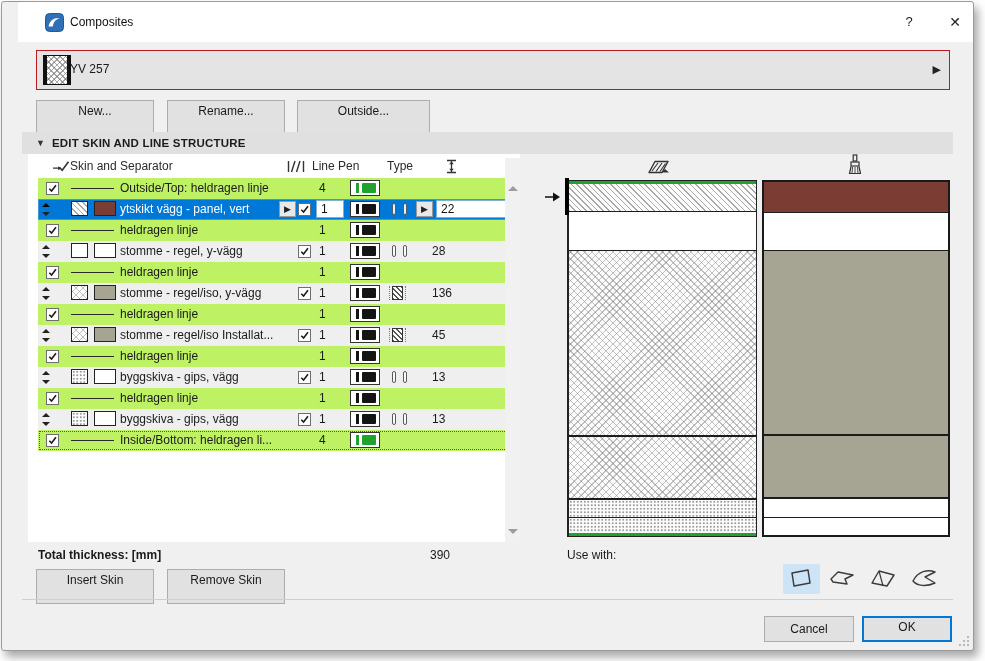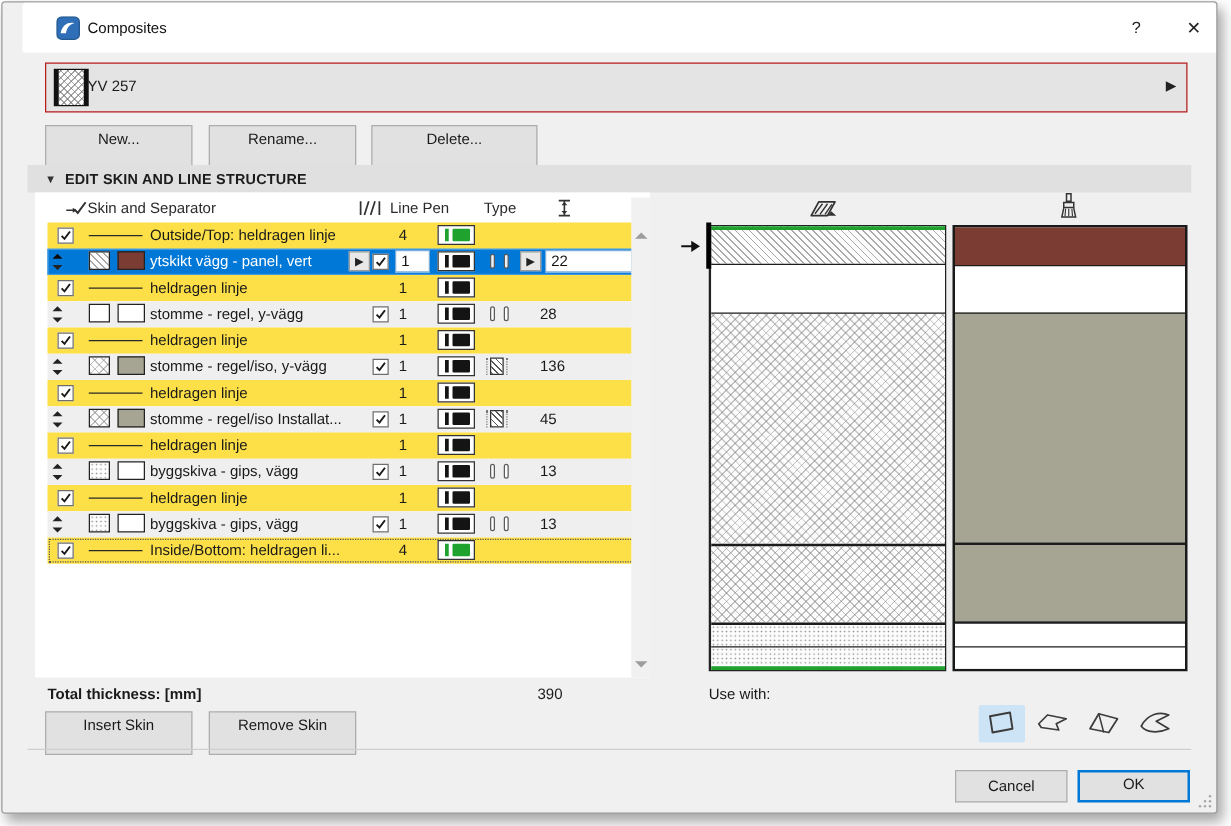--- a/index.html
+++ b/index.html
@@ -28,21 +28,21 @@
   .strip{position:absolute;left:20px;top:130px;width:931px;height:22px;background:#e0e0e0;line-height:22px;}
   .strip .tri{display:inline-block;margin:0 7px 0 14px;font-size:9px;color:#333;vertical-align:1px;}
   .strip b{font-size:11.5px;letter-spacing:.2px;color:#1c1c1c;}
   
   .list{position:absolute;left:26px;top:152px;width:492px;height:388px;background:#fff;}
   .thead{position:absolute;left:10px;top:0;width:470px;height:24px;}
   .thead .hlabel{position:absolute;top:0;line-height:24px;color:#2b2b2b;}
   .rows{position:absolute;left:10px;top:24px;width:470px;}
   .row{position:relative;height:21px;line-height:21px;}
   .row.skin{background:#efefef;}
-  .row.separator{background:#fde047;text-align:right;}
+  .row.separator{background:#bef264;text-align:right;}
   .row.selected{background:var(--sel);color:#fff;outline:1px solid #3f97e0;outline-offset:-1px;}
   .row.focused{outline:1px dotted #555;outline-offset:-2px;}
   .row .name{position:absolute;left:82px;top:0;white-space:nowrap;}
   .row .sepline{position:absolute;left:33px;top:10px;width:43px;height:1px;background:#2a2a2a;}
   .cb{position:absolute;top:4px;width:13px;height:13px;background:#fff;border:1px solid #6e6e6e;box-sizing:border-box;}
   .cb svg{position:absolute;left:0;top:0;width:11px;height:11px;}
   .handle{position:absolute;left:3px;top:4px;width:10px;height:13px;}
   .handle i{position:absolute;left:1px;width:0;height:0;border-left:4px solid transparent;border-right:4px solid transparent;}
   .handle .tup{top:0;border-bottom:4px solid #222;}
   .handle .tdn{bottom:0;border-top:4px solid #222;}
@@ -112,21 +112,21 @@
   </div>
 
   <div class="combo">
     <span class="thumb"></span>
     <span class="val">YV 257</span>
     <span class="arr">▶</span>
   </div>
 
   <div class="pbtn" style="left:34px;top:98px;width:118px;">New...</div>
   <div class="pbtn" style="left:165px;top:98px;width:118px;">Rename...</div>
-  <div class="pbtn" style="left:295px;top:98px;width:133px;">Delete...</div>
+  <div class="pbtn" style="left:295px;top:98px;width:133px;">Outside...</div>
 
   <div class="strip">
     <span class="tri">▼</span><b>EDIT SKIN AND LINE STRUCTURE</b>
   </div>
 
   <div class="list">
     <div class="thead">
       <svg style="position:absolute;left:14px;top:6px;" width="18" height="13" viewBox="0 0 18 13">
         <path d="M1 8.2 L7.2 8.2" stroke="#333" stroke-width="1.3" fill="none"></path>
         <path d="M6.2 6.2 L9.4 8.2 L6.2 10.2 Z" fill="#333"></path>

